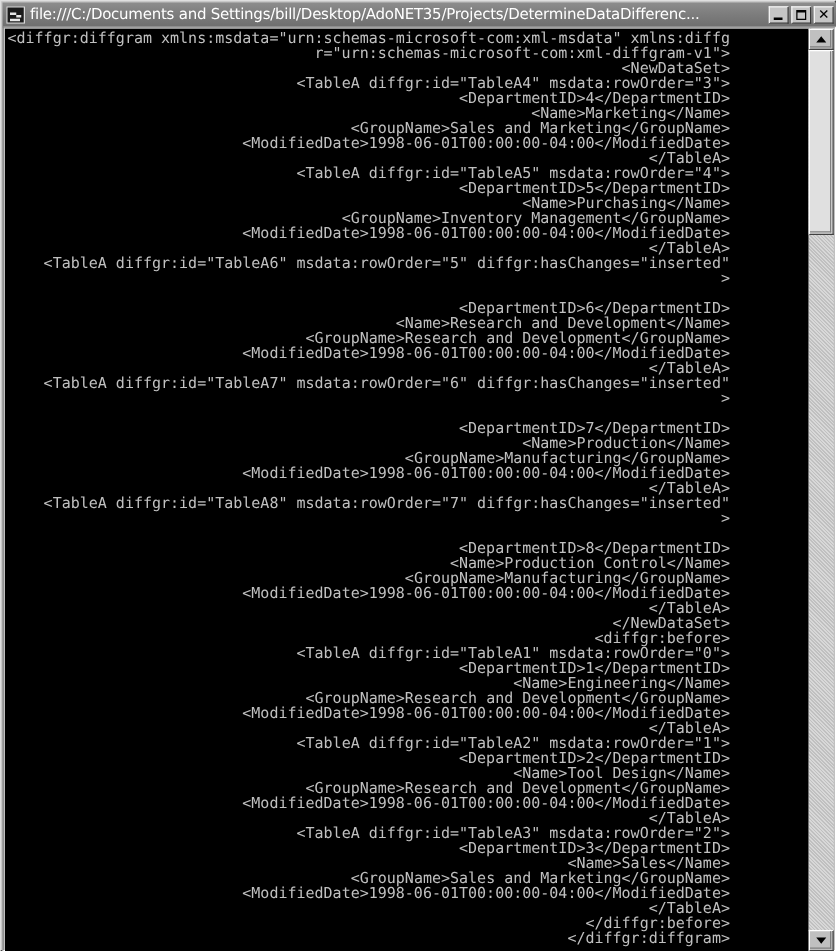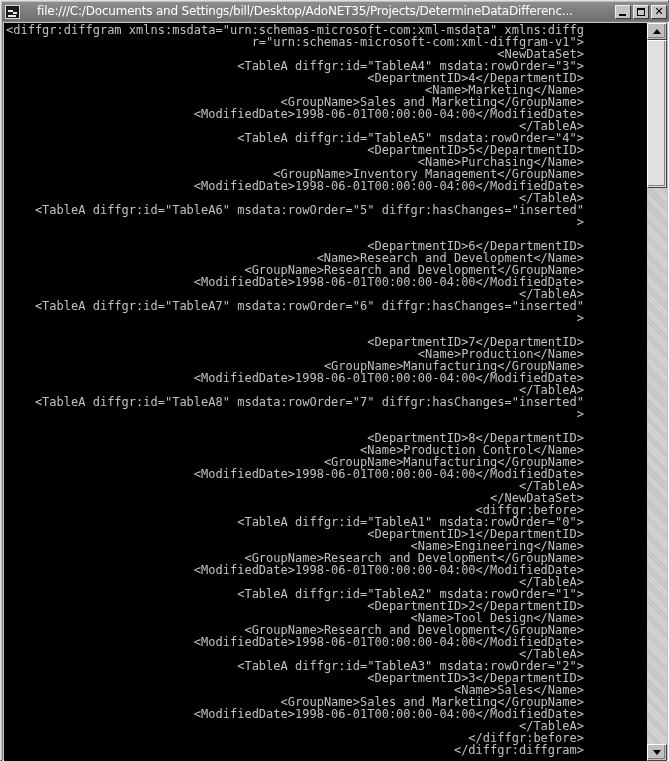--- a/index.html
+++ b/index.html
@@ -58,21 +58,21 @@
   }
   #app-icon .g3 {
     position: absolute; left: 2px; top: 9px;
     width: 8px; height: 2px; background: #e8e8e8;
   }
   #title-text {
     color: #ffffff;
     font-family: "DejaVu Sans", "Liberation Sans", sans-serif;
     font-size: 12px;
     line-height: 19px;
-    margin-left: 17px;
+    margin-left: 4px;
     white-space: nowrap;
     overflow: hidden;
     flex: 1 1 auto;
     letter-spacing: -0.2px;
   }
   .title-btn {
     width: 16px; height: 14px;
     margin-right: 2px;
     background: #c5c5c5;
     border-top: 1px solid #f2f2f2;

